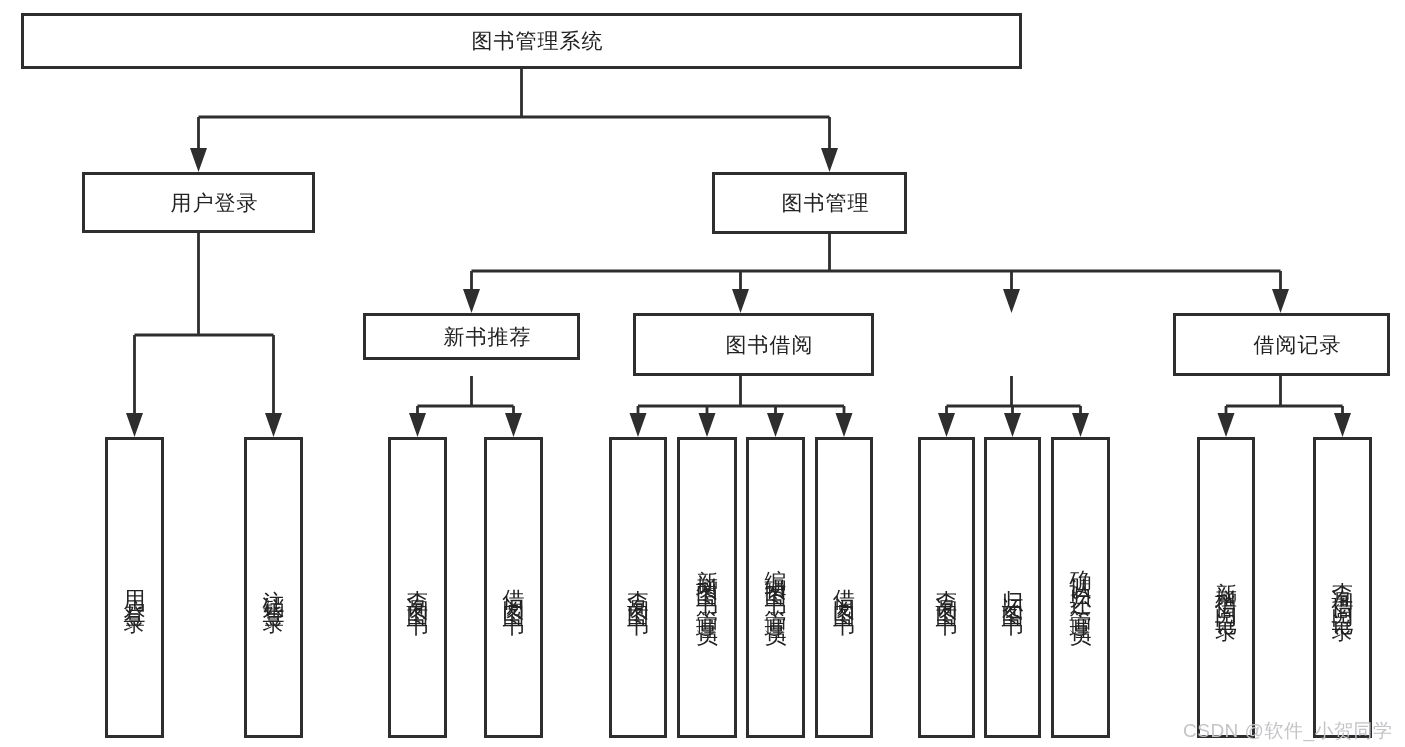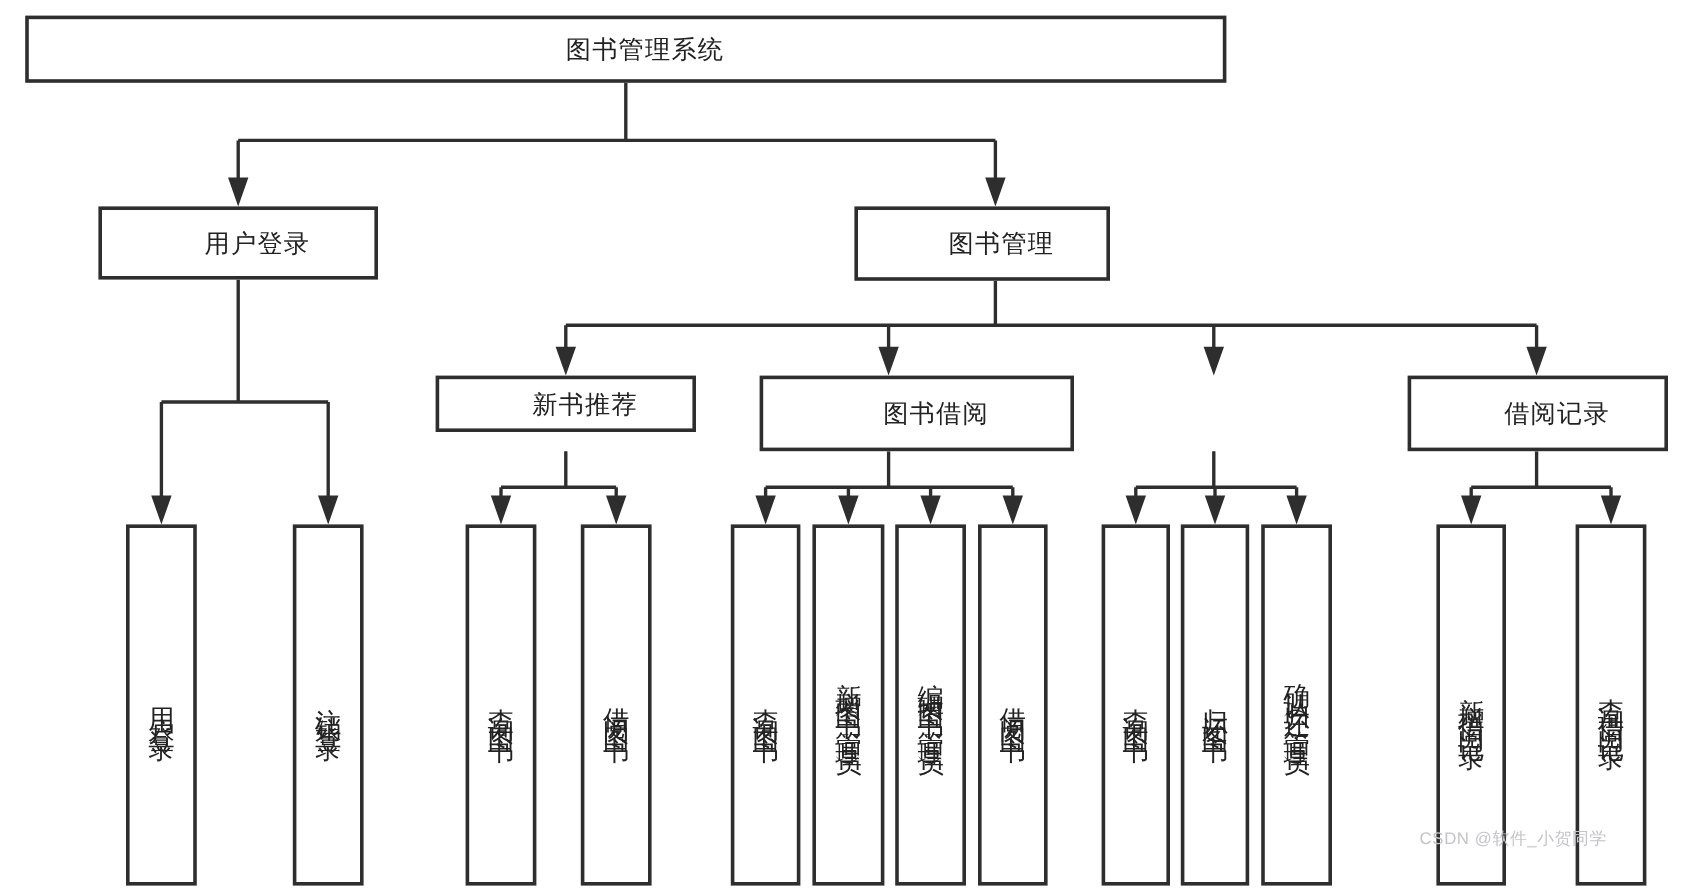--- a/index.html
+++ b/index.html
@@ -32,22 +32,22 @@
   .vbox{
     writing-mode:vertical-rl;
     text-orientation:mixed;
     font-size:22px;
     letter-spacing:8px;
     line-height:1;
     white-space:nowrap;
   }
   .watermark{
     position:absolute;
-    left:1183px;top:690px;
-    font-size:14px;
+    left:1183px;top:718px;
+    font-size:19px;
     color:#c4c4c8;
     letter-spacing:0.5px;
     white-space:nowrap;
     z-index:5;
   }
 </style>
 </head>
 <body>
 
 <div class="canvas">
@@ -69,24 +69,24 @@
       <path d="M409 413 L426 413 L417.5 437 Z M505 413 L522 413 L513.5 437 Z"></path>
       <path d="M629.5 413 L646.5 413 L638 437 Z M698.5 413 L715.5 413 L707 437 Z M767 413 L784 413 L775.5 437 Z M835.5 413 L852.5 413 L844 437 Z"></path>
       <path d="M938 413 L955 413 L946.5 437 Z M1004 413 L1021 413 L1012.5 437 Z M1072 413 L1089 413 L1080.5 437 Z"></path>
       <path d="M1217.5 413 L1234.5 413 L1226 437 Z M1334 413 L1351 413 L1342.5 437 Z"></path>
     </g>
   </svg>
 
   <div class="box hbox" style="left:21px;top:13px;width:1001px;height:56px;">图书管理系统</div>
 
   <div class="box hbox" style="left:82px;top:172px;width:233px;height:61px;">用户登录</div>
-  <div class="box hbox" style="left:712px;top:172px;width:213px;height:62px;">图书管理</div>
+  <div class="box hbox" style="left:712px;top:172px;width:195px;height:62px;">图书管理</div>
 
   <div class="box hbox" style="left:363px;top:313px;width:217px;height:47px;">新书推荐</div>
-  <div class="box hbox" style="left:633px;top:313px;width:262px;height:63px;">图书借阅</div>
+  <div class="box hbox" style="left:633px;top:313px;width:241px;height:63px;">图书借阅</div>
   <div class="box hbox" style="left:1173px;top:313px;width:217px;height:63px;">借阅记录</div>
 
   <div class="box vbox" style="left:105px;top:437px;width:59px;height:301px;">用户登录</div>
   <div class="box vbox" style="left:244px;top:437px;width:59px;height:301px;">注销登录</div>
 
   <div class="box vbox" style="left:388px;top:437px;width:59px;height:301px;">查询图书</div>
   <div class="box vbox" style="left:484px;top:437px;width:59px;height:301px;">借阅图书</div>
 
   <div class="box vbox" style="left:609px;top:437px;width:58px;height:301px;">查询图书</div>
   <div class="box vbox" style="left:677px;top:437px;width:60px;height:301px;">新增图书（管理员）</div>

